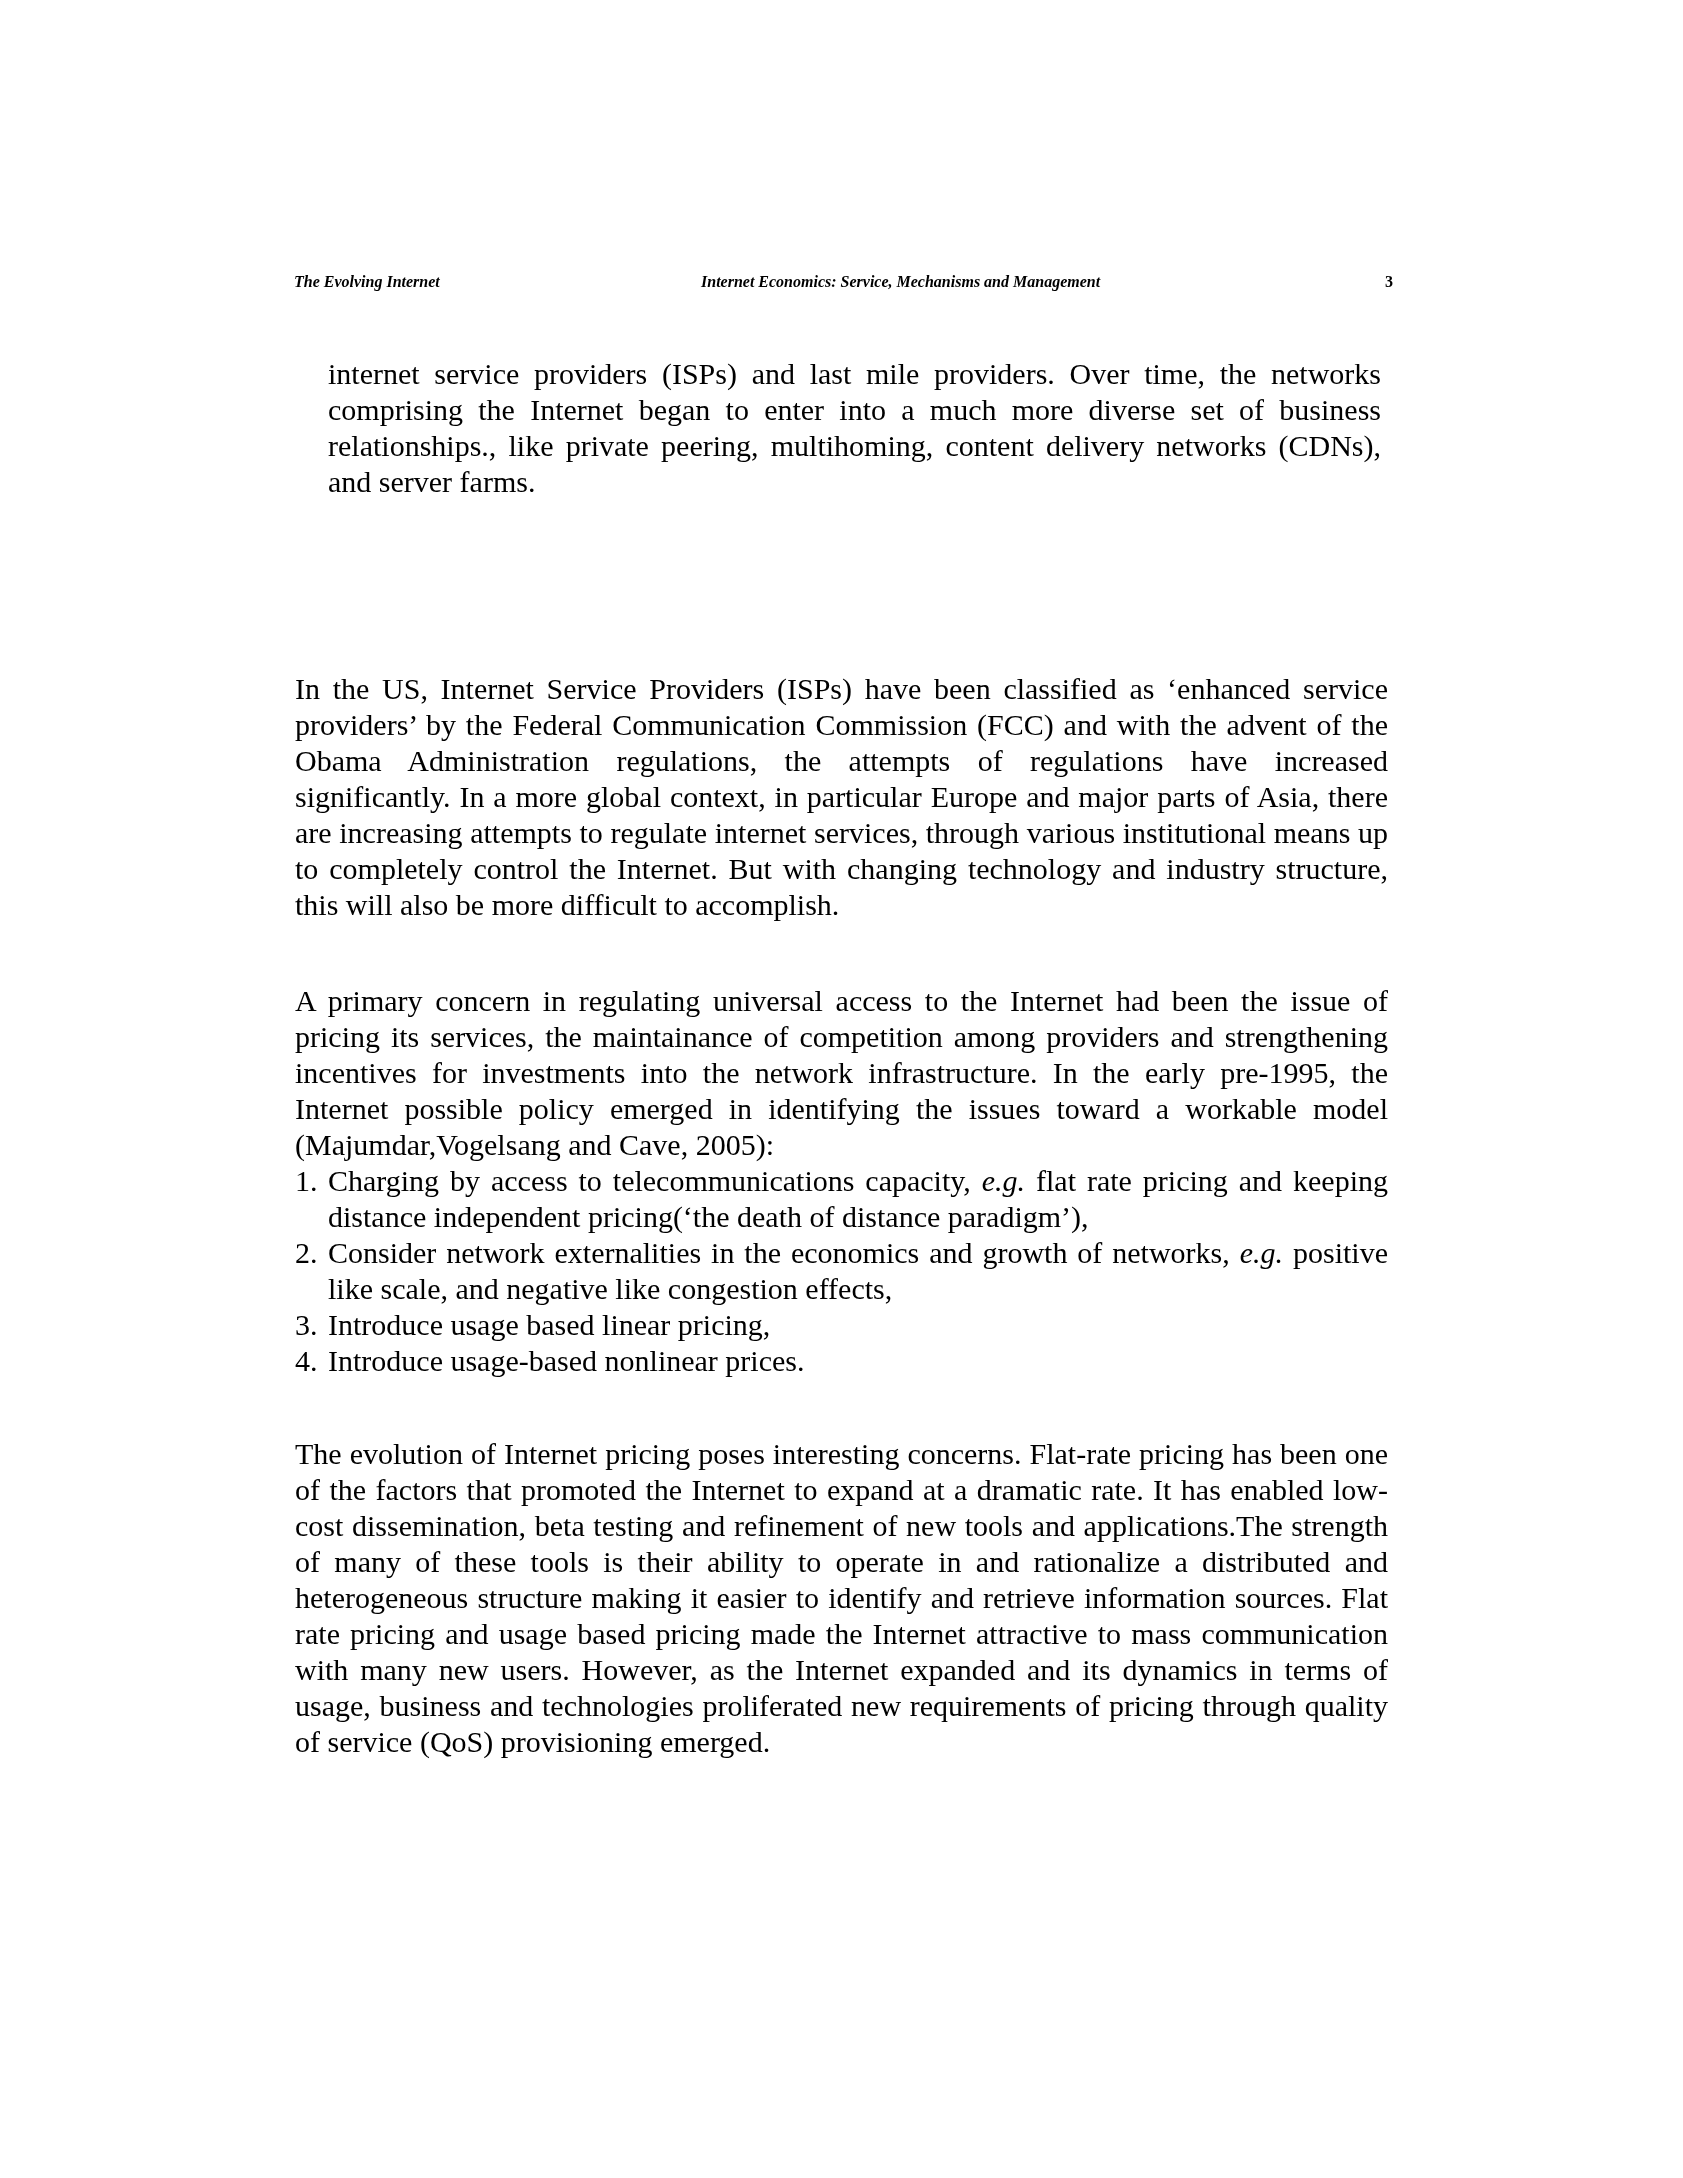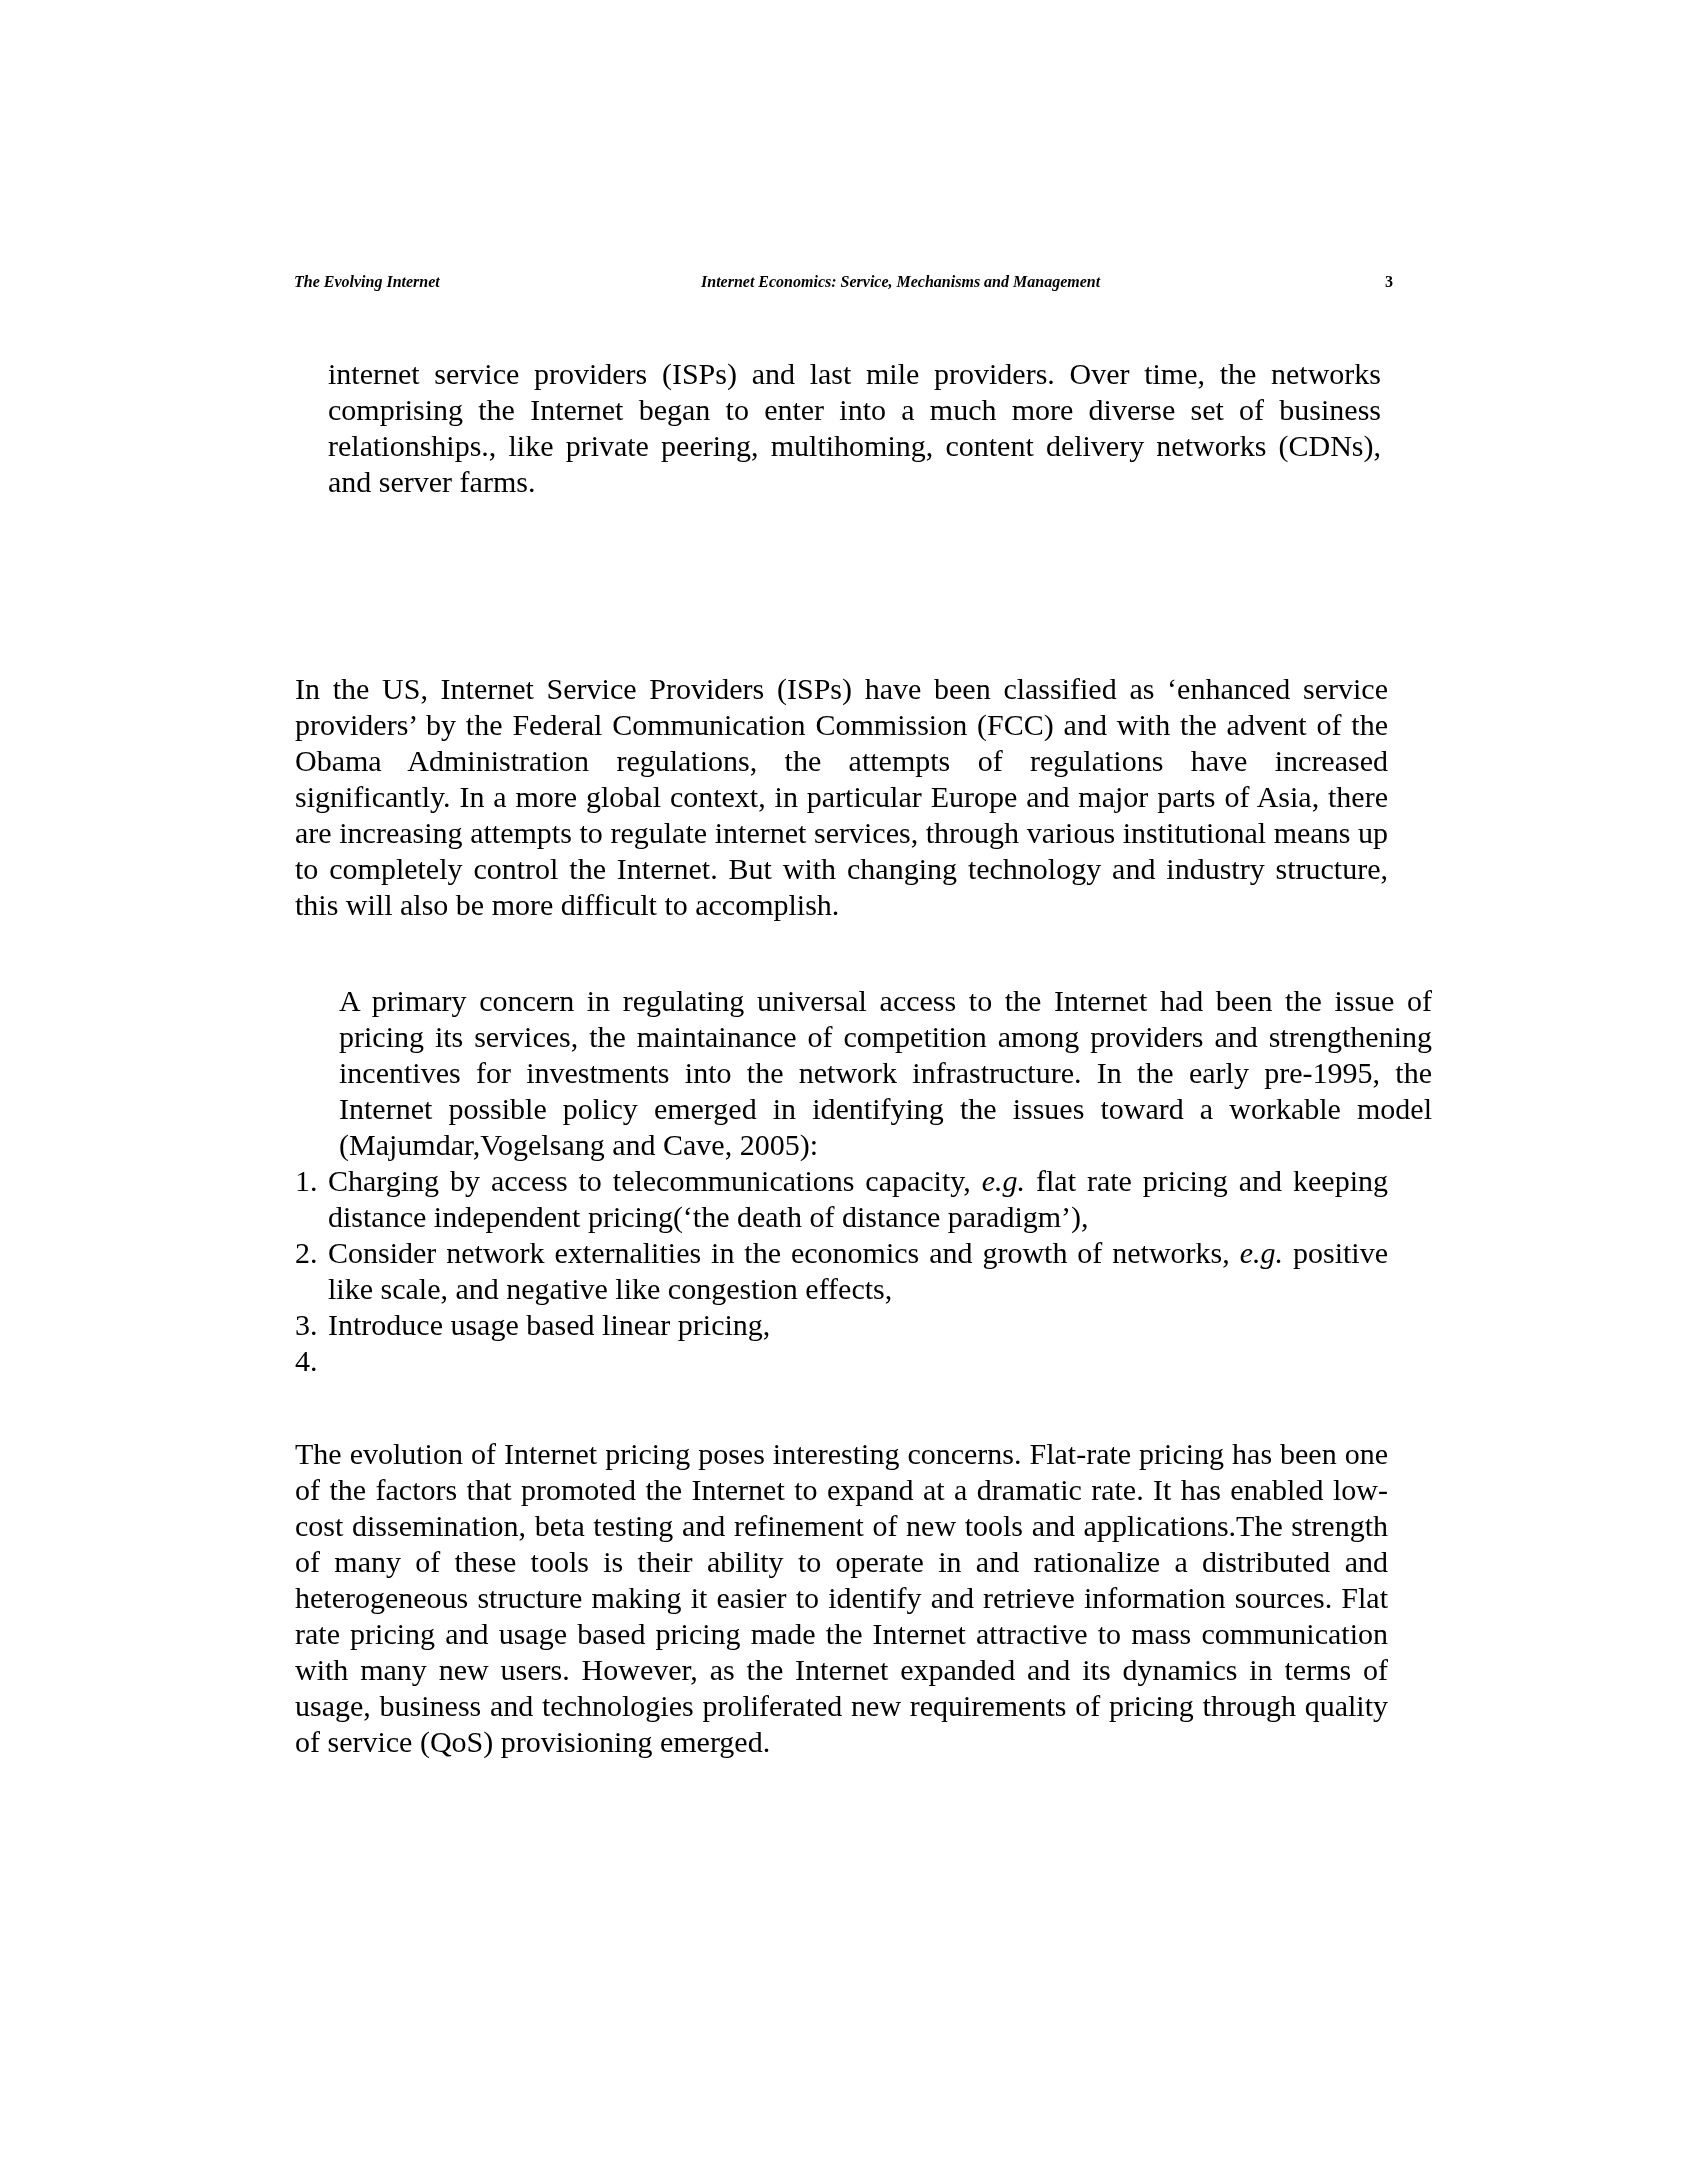--- a/index.html
+++ b/index.html
@@ -15,21 +15,21 @@
     .running-head .left { position: absolute; left: 0; top: 0; }
     .running-head .center { position: absolute; left: 407px; top: 0; }
     .running-head .num { position: absolute; right: 0; top: 0; font-style: normal; }
     .text {
       position: absolute; font-size: 30px; line-height: 36px; text-align: justify;
       text-align-last: left;
     }
     .p0 { left: 328px; top: 326px; width: 1053px; }
     .p1 { left: 295px; top: 502px; width: 1093px; }
     .p2 { left: 295px; top: 641px; width: 1093px; }
-    .p3 { left: 295px; top: 953px; width: 1093px; margin-left: 44px; }
+    .p3 { left: 295px; top: 953px; width: 1093px; }
     .p4 { left: 295px; top: 1406px; width: 1093px; }
     .list { position: absolute; left: 295px; top: 1163px; width: 1093px; margin: 0; padding: 0; list-style: none; }
     .list li { position: relative; padding-left: 33px; font-size: 30px; line-height: 36px; text-align: justify; text-align-last: left; }
     .list li .num { position: absolute; left: 0; top: 0; }
     .ital { font-style: italic; }
   </style>
 </head>
 <body>
 
 <div class="page">
@@ -47,19 +47,19 @@
     <li>
       <span class="num">1.</span><span>Charging by access to telecommunications capacity, </span><span class="ital">e.g.</span><span> flat rate pricing and keeping distance independent pricing(‘the death of distance paradigm’),</span>
     </li>
     <li>
       <span class="num">2.</span><span>Consider network externalities in the economics and growth of networks, </span><span class="ital">e.g.</span><span> positive like scale, and negative like congestion effects,</span>
     </li>
     <li>
       <span class="num">3.</span><span>Introduce usage based linear pricing,</span>
     </li>
     <li>
-      <span class="num">4.</span>
+      <span class="num">4.</span><span>Introduce usage-based nonlinear prices.</span>
     </li>
   </ol>
 
   <p class="text p4">The evolution of Internet pricing poses interesting concerns. Flat-rate pricing has been one of the factors that promoted the Internet to expand at a dramatic rate. It has enabled low-cost dissemination, beta testing and refinement of new tools and applications.The strength of many of these tools is their ability to operate in and rationalize a distributed and heterogeneous structure making it easier to identify and retrieve information sources. Flat rate pricing and usage based pricing made the Internet attractive to mass communication with many new users. However, as the Internet expanded and its dynamics in terms of usage, business and technologies proliferated new requirements of pricing through quality of service (QoS) provisioning emerged.</p>
 </div>
 
 
 </body></html>

